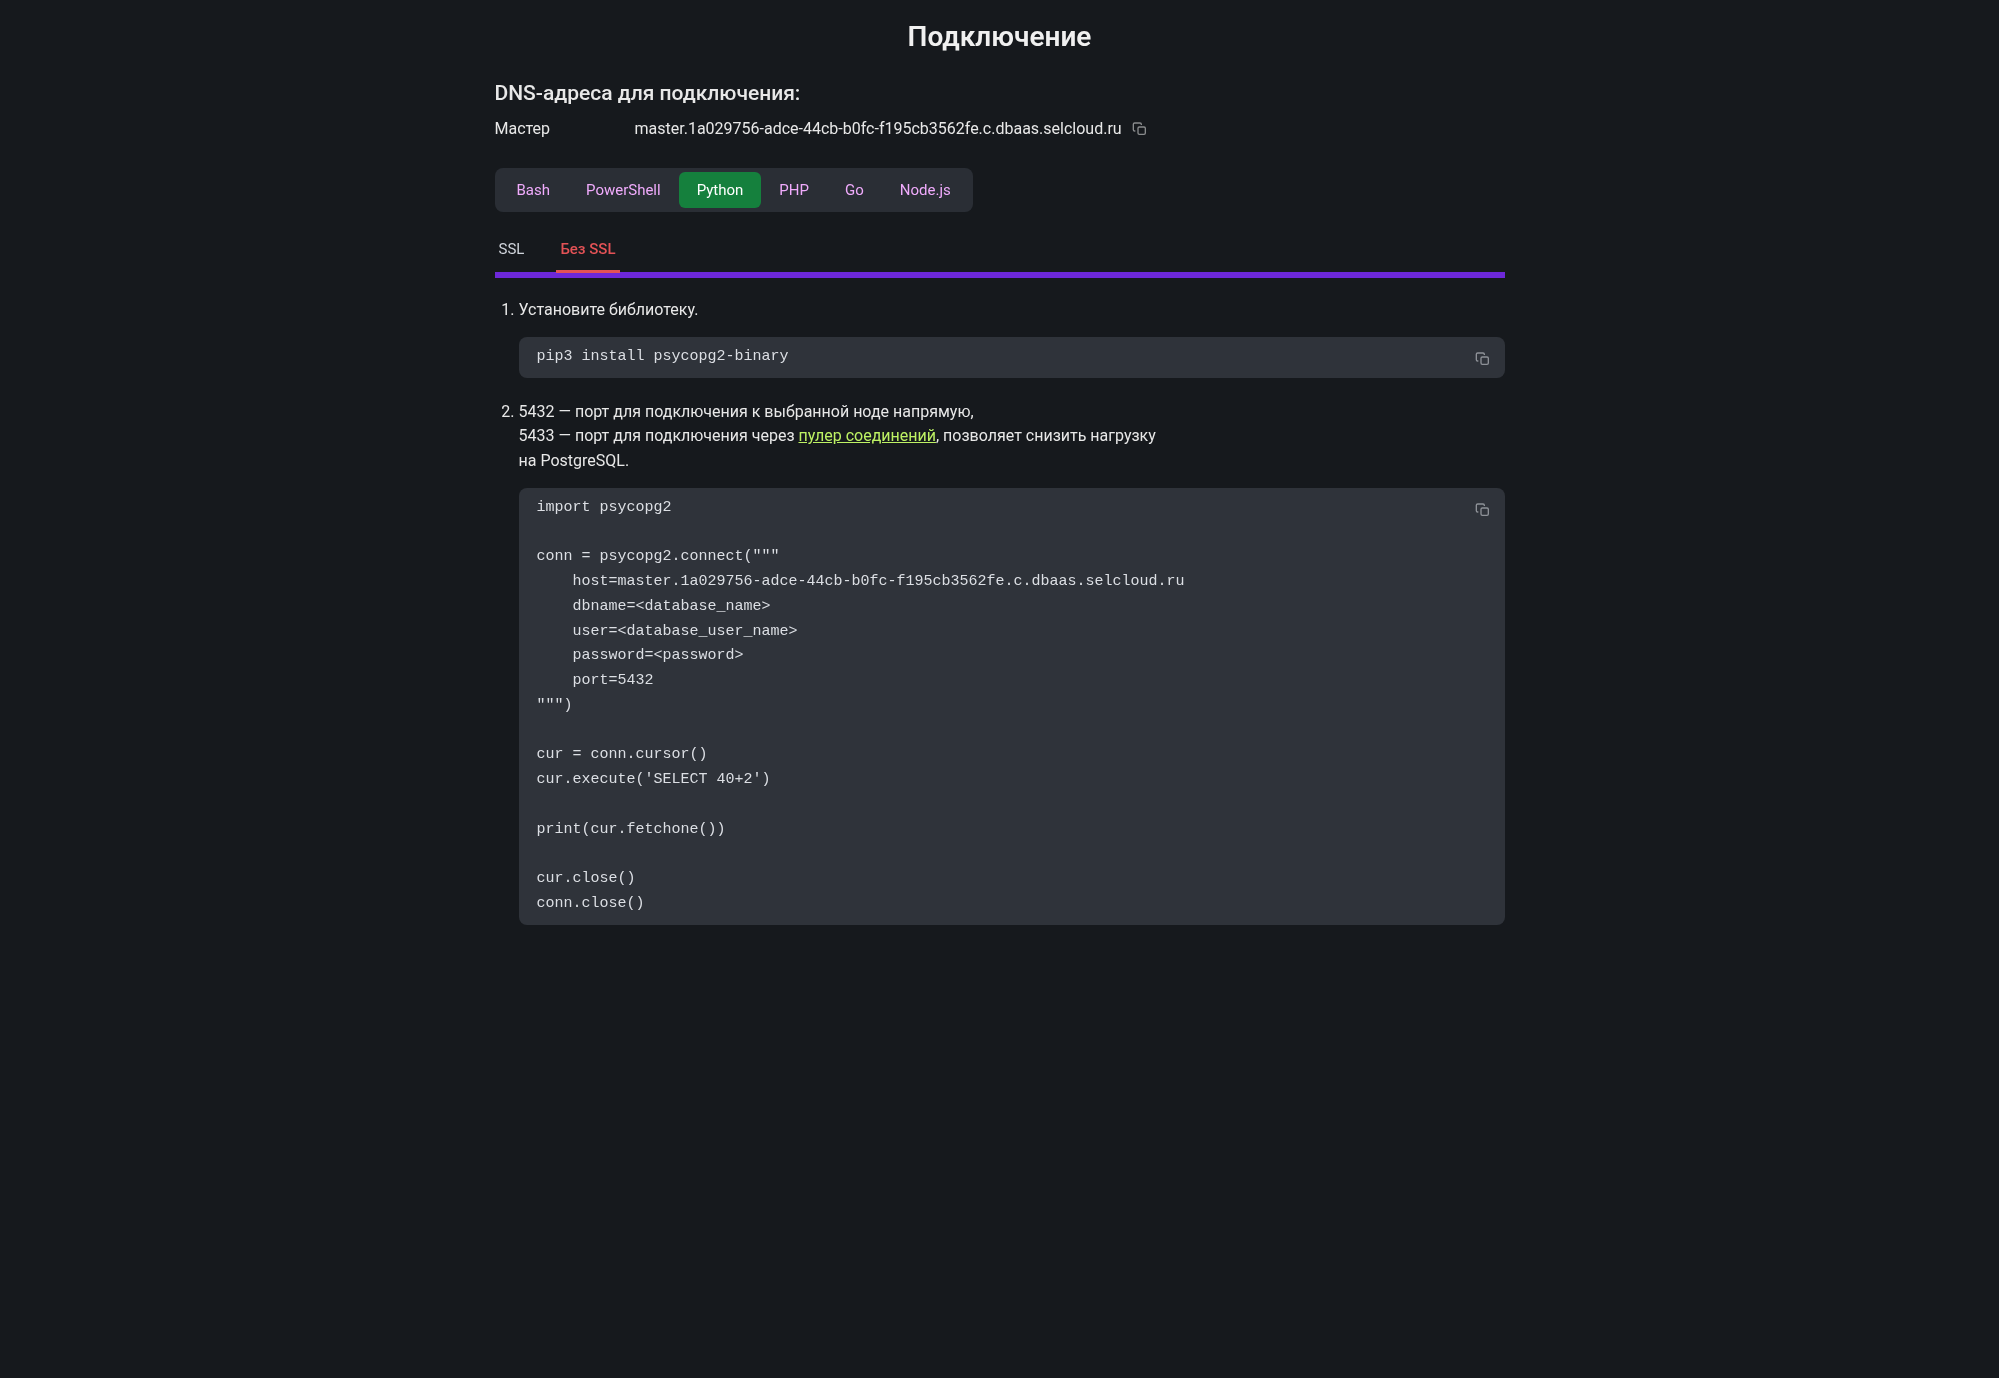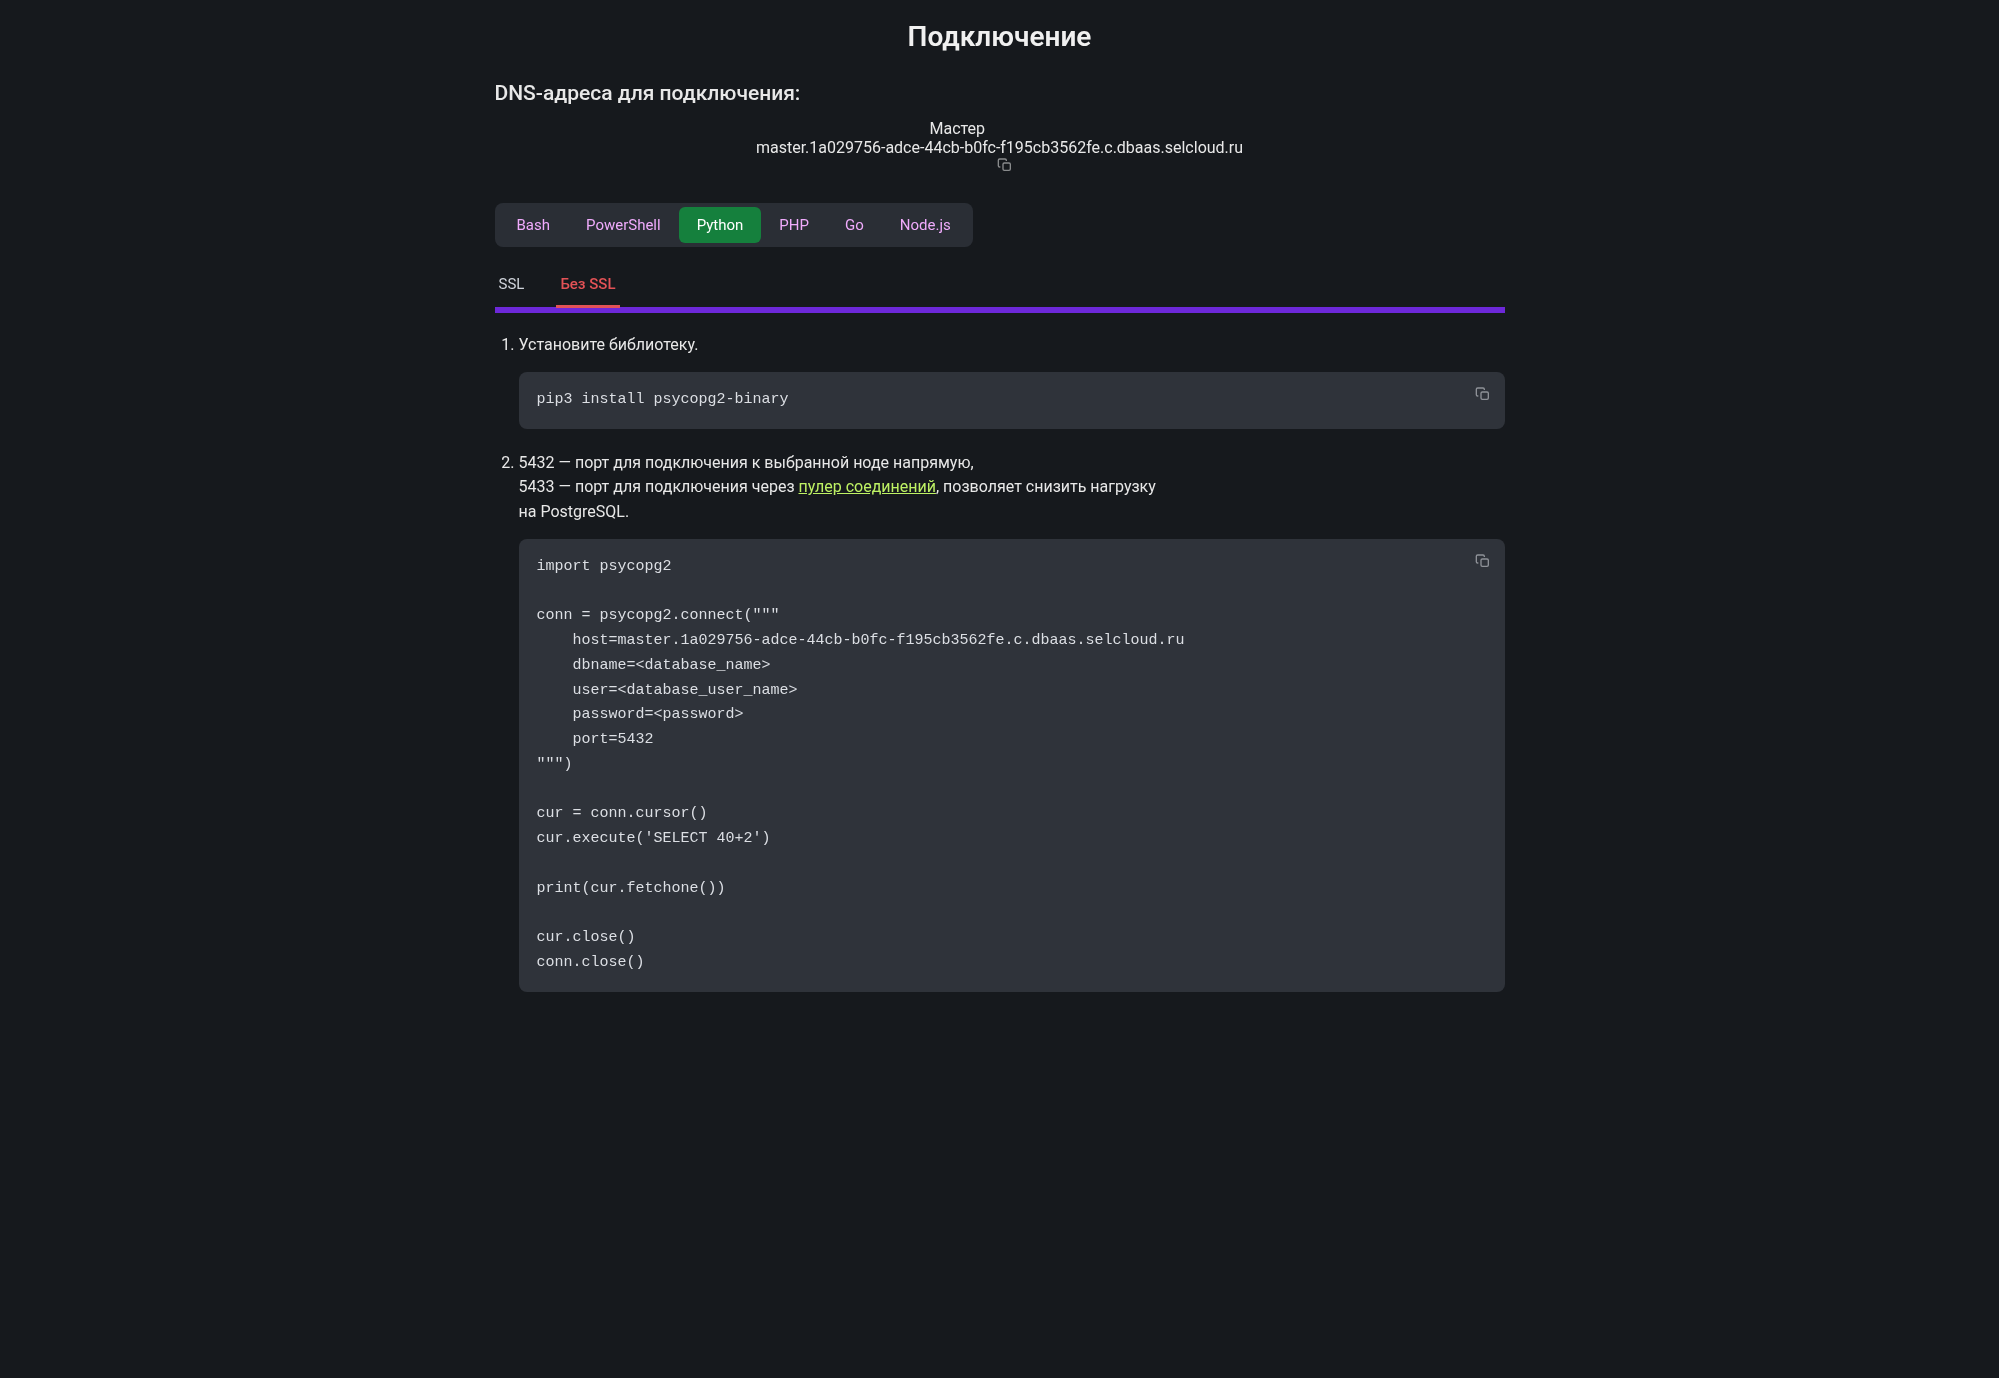--- a/index.html
+++ b/index.html
@@ -31,21 +31,20 @@
     font-weight: 500;
     color: #e8e8e8;
     margin-bottom: 14px;
   }
   .dns-row {
     display: flex;
     align-items: center;
     gap: 0;
     margin-bottom: 30px;
     font-size: 16px;
-    flex-direction: column;
   }
   .dns-label {
     width: 140px;
     color: #e8e8e8;
   }
   .dns-value {
     color: #e8e8e8;
   }
   .copy-icon {
     width: 16px;
@@ -107,21 +106,21 @@
   ol.steps > li::marker {
     color: #e8e8e8;
   }
   .step-text {
     display: block;
     margin-bottom: 14px;
   }
   .codeblock {
     background: #2f333a;
     border-radius: 8px;
-    padding: 16px 18px;
+    padding: 8px 18px;
     font-family: "SF Mono", Menlo, Consolas, "Liberation Mono", monospace;
     font-size: 15px;
     line-height: 1.65;
     color: #dcdfe4;
     position: relative;
     white-space: pre;
     overflow-x: auto;
     margin-top: 10px;
   }
   .codeblock .copy-icon {

